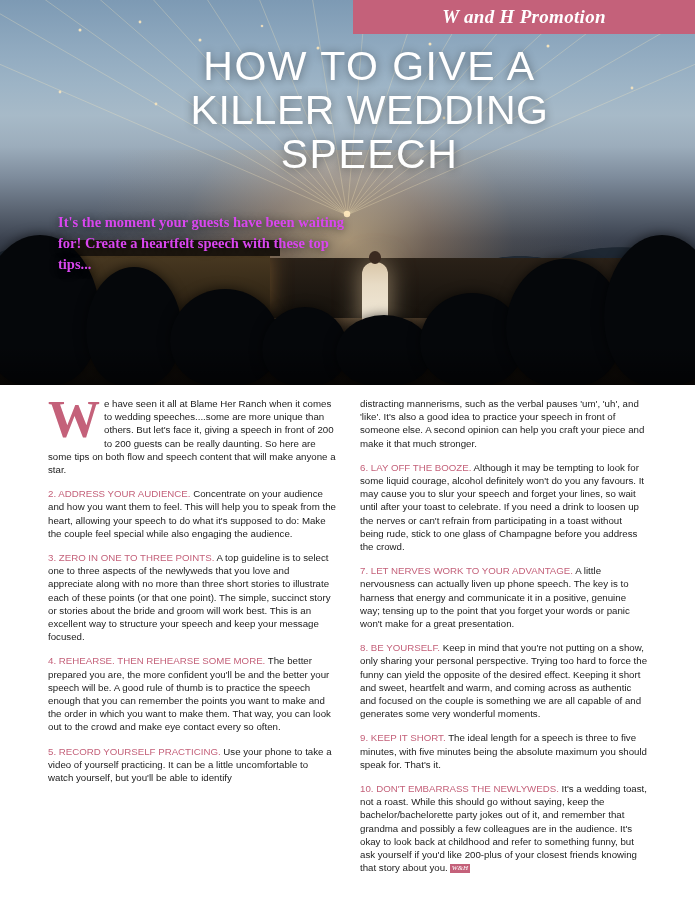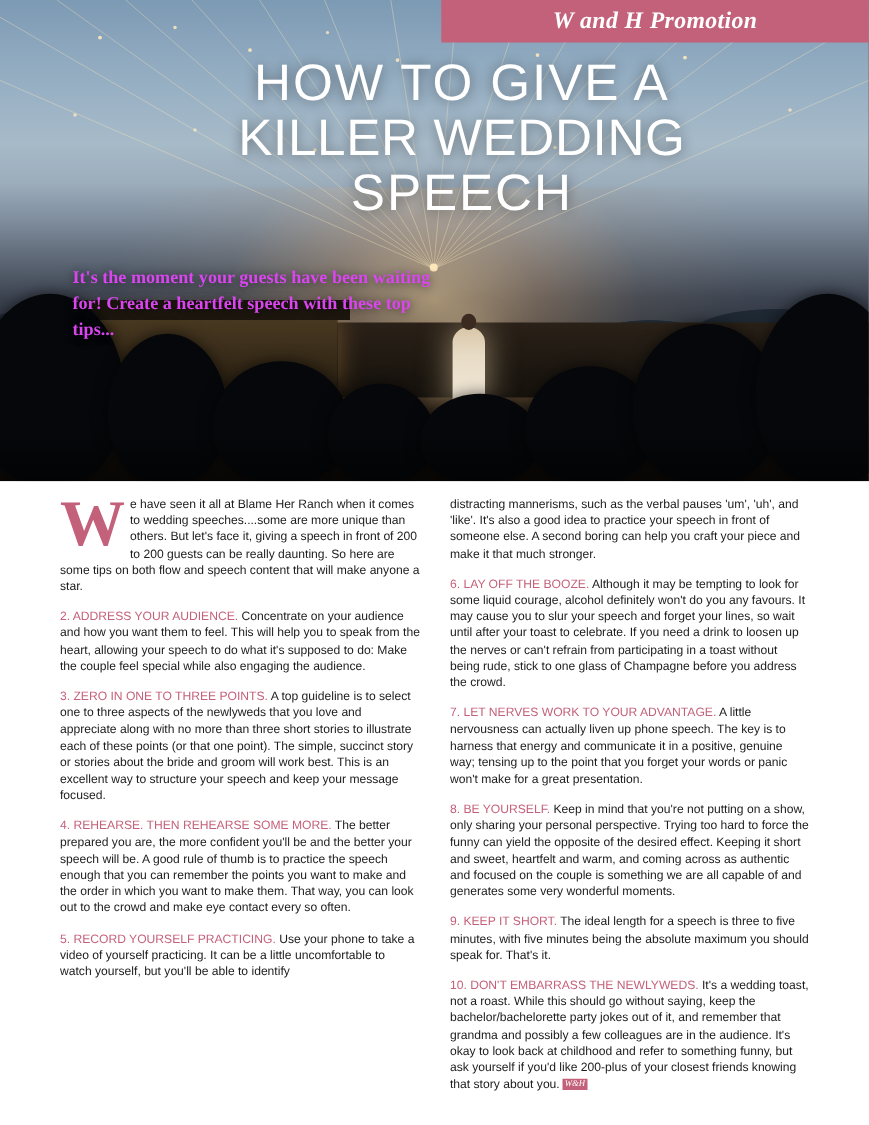--- a/index.html
+++ b/index.html
@@ -362,21 +362,21 @@
       <p>
         <span class="tip-head">4. REHEARSE. THEN REHEARSE SOME MORE.</span><span> The better prepared you are, the more confident you'll be and the better your speech will be.  A good rule of thumb is to practice the speech enough that you can remember the points you want to make and the order in which you want to make them. That way, you can look out to the crowd and make eye contact every so often.</span>
       </p>
       <p>
         <span class="tip-head">5. RECORD YOURSELF PRACTICING.</span><span> Use your phone to take a video of yourself practicing.  It can be a little uncomfortable to watch yourself, but you'll be able to identify</span>
       </p>
     </div>
 
     <div class="col">
       <p>
-        <span>distracting mannerisms, such as the verbal pauses 'um', 'uh', and 'like'.  It's also a good idea to practice your speech in front of someone else.  A second boring can help you craft your piece and make it that much stronger.</span>
+        <span>distracting mannerisms, such as the verbal pauses 'um', 'uh', and 'like'.  It's also a good idea to practice your speech in front of someone else.  A second opinion can help you craft your piece and make it that much stronger.</span>
       </p>
       <p>
         <span class="tip-head">6. LAY OFF THE BOOZE.</span><span> Although it may be tempting to look for some liquid courage, alcohol definitely won't do you any favours. It may cause you to slur your speech and forget your lines, so wait until after your toast to celebrate. If you need a drink to loosen up the nerves or can't refrain from participating in a toast without being rude, stick to one glass of Champagne before you address the crowd.</span>
       </p>
       <p>
         <span class="tip-head">7. LET NERVES WORK TO YOUR ADVANTAGE.</span><span> A little nervousness can actually liven up phone speech. The key is to harness that energy and communicate it in a positive, genuine way; tensing up to the point that you forget your words or panic won't make for a great presentation.</span>
       </p>
       <p>
         <span class="tip-head">8. BE YOURSELF.</span><span> Keep in mind that you're not putting on a show, only sharing your personal perspective. Trying too hard to force the funny can yield the opposite of the desired effect. Keeping it short and sweet, heartfelt and warm, and coming across as authentic and focused on the couple is something we are all capable of and generates some very wonderful moments.</span>
       </p>

